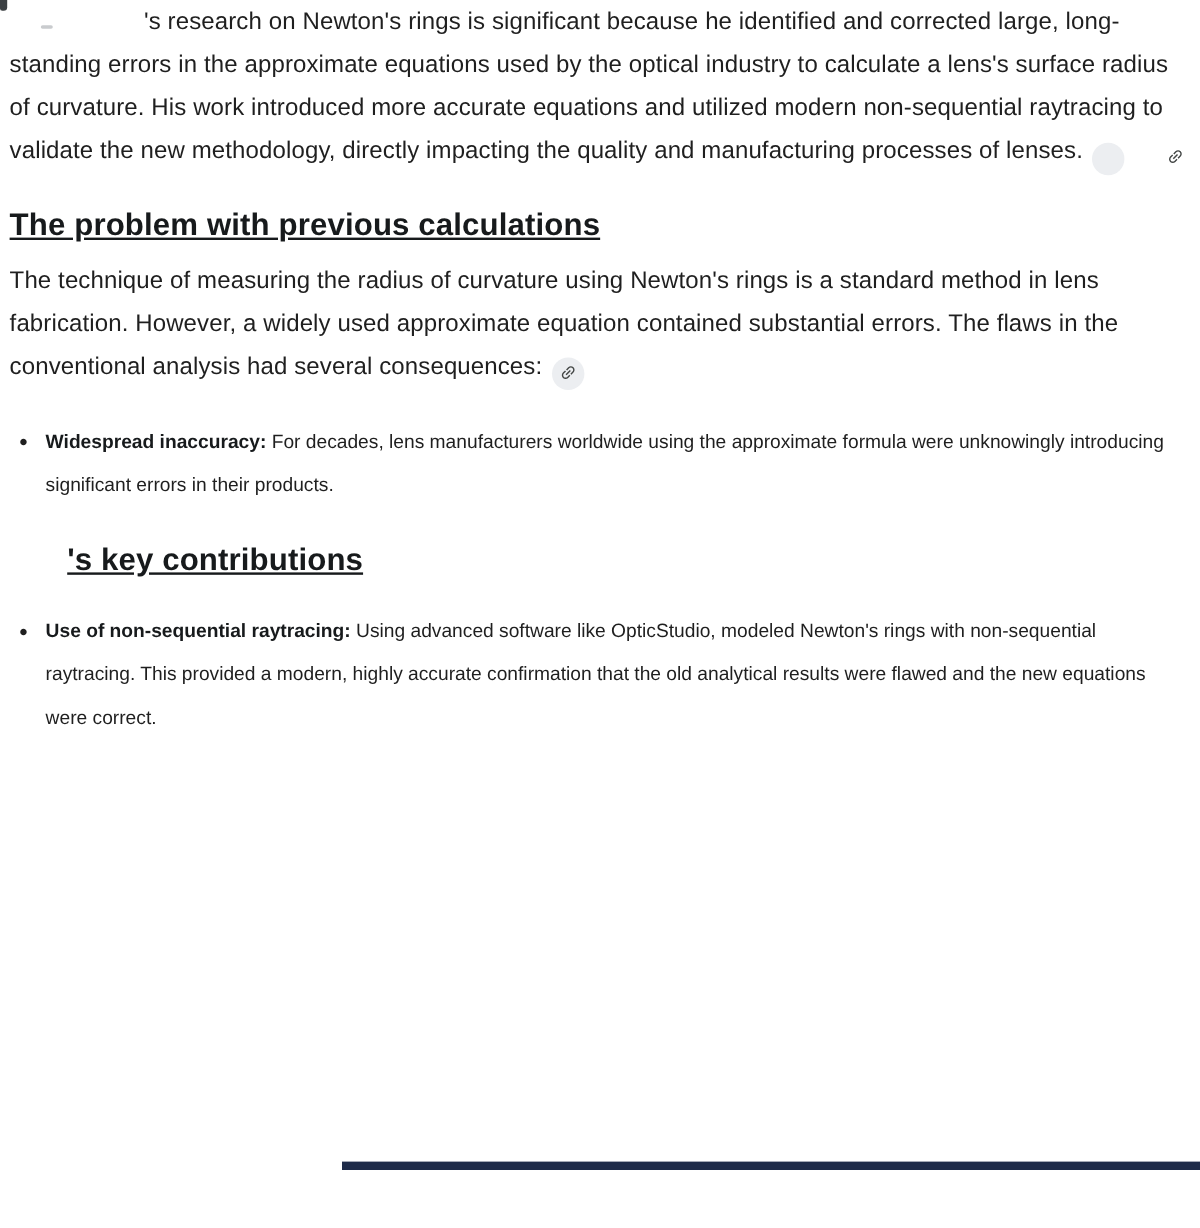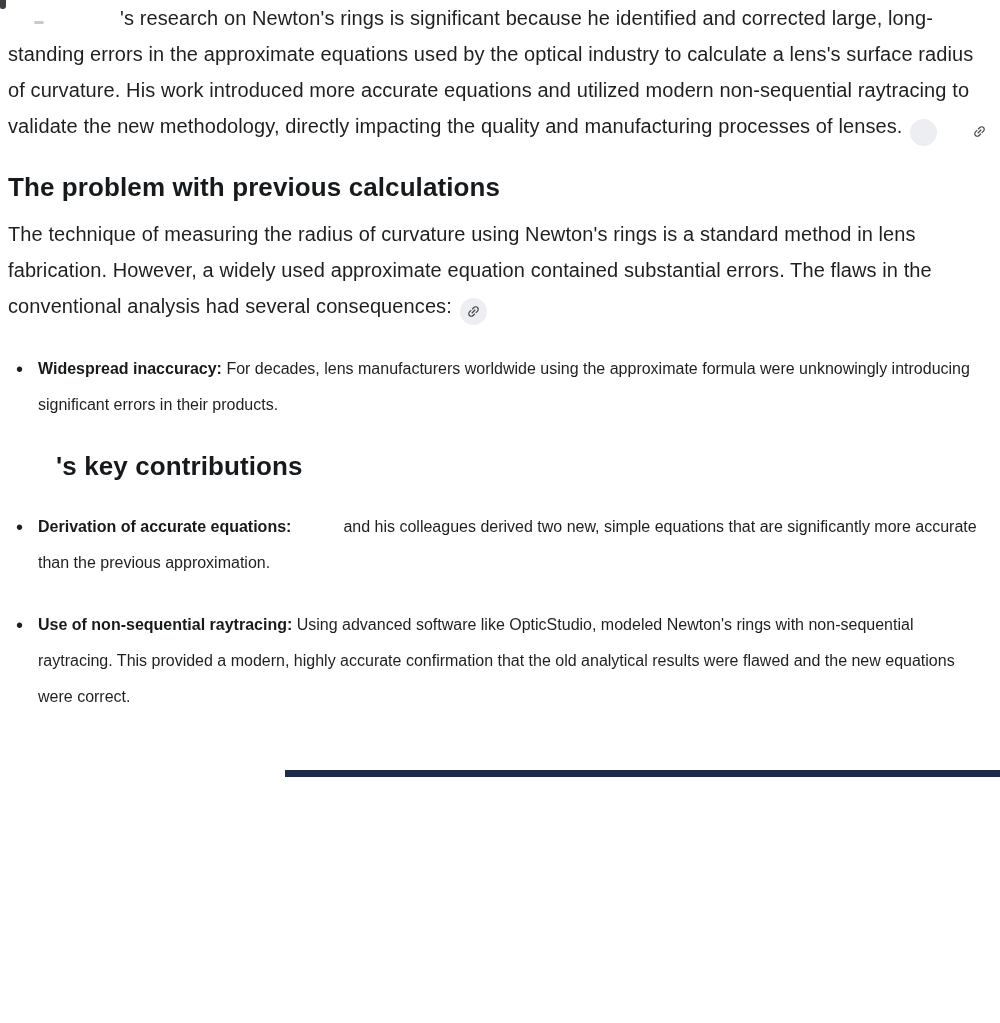--- a/index.html
+++ b/index.html
@@ -6,40 +6,41 @@
   html, body {
     width: 1000px; height: 1023px;
     background: #ffffff;
     font-family: "Liberation Sans", "DejaVu Sans", sans-serif;
     color: #1f1f1f;
     overflow: hidden;
     position: relative;
   }
   .page {
     position: relative;
-    width: 1000px; height: 777px;
+    width: 1000px; height: 975px;
     padding: 0 10px 0 8px;
     overflow: hidden;
   }
   p.body-text {
     font-size: 20px;
     line-height: 36px;
     color: #1f1f1f;
     letter-spacing: 0.1px;
   }
   .para1 { text-indent: 112px; margin-top: 0; }
   .para3 { text-indent: 24px; margin-top: 26px; }
   .para2 { margin-top: 12px; }
   h2.section-heading {
     font-size: 26px;
     line-height: 34px;
     font-weight: 700;
     color: #171a1c;
     margin-top: 24px;
     letter-spacing: 0.1px;
+    text-decoration: underline;
   }
   h2.indented { padding-left: 48px; }
   ul.bullet-list {
     list-style: none;
     margin-top: 26px;
   }
   ul.bullet-list li {
     position: relative;
     padding-left: 30px;
     font-size: 16px;
@@ -113,19 +114,18 @@
       </span></p>
 
   <ul class="bullet-list">
     <li><span class="bold-lead">Widespread inaccuracy:</span><span> For decades, lens manufacturers worldwide using the approximate formula were unknowingly introducing significant errors in their products.</span></li>
   </ul>
 
   <h2 class="section-heading indented">'s key contributions</h2>
 
 
   <ul class="bullet-list">
-    <li><span class="bold-lead">Derivation of accurate equations:</span><span class="redact-gap"></span><span>and his colleagues derived two new, simple equations that are significantly more accurate than the previous approximation.</span></li>
     <li><span class="bold-lead">Use of non-sequential raytracing:</span><span> Using advanced software like OpticStudio, modeled Newton's rings with non-sequential raytracing. This provided a modern, highly accurate confirmation that the old analytical results were flawed and the new equations were correct.</span></li>
   </ul>
 
   <div class="bottom-bar"></div>
 
 </div>
 
 </body></html>

